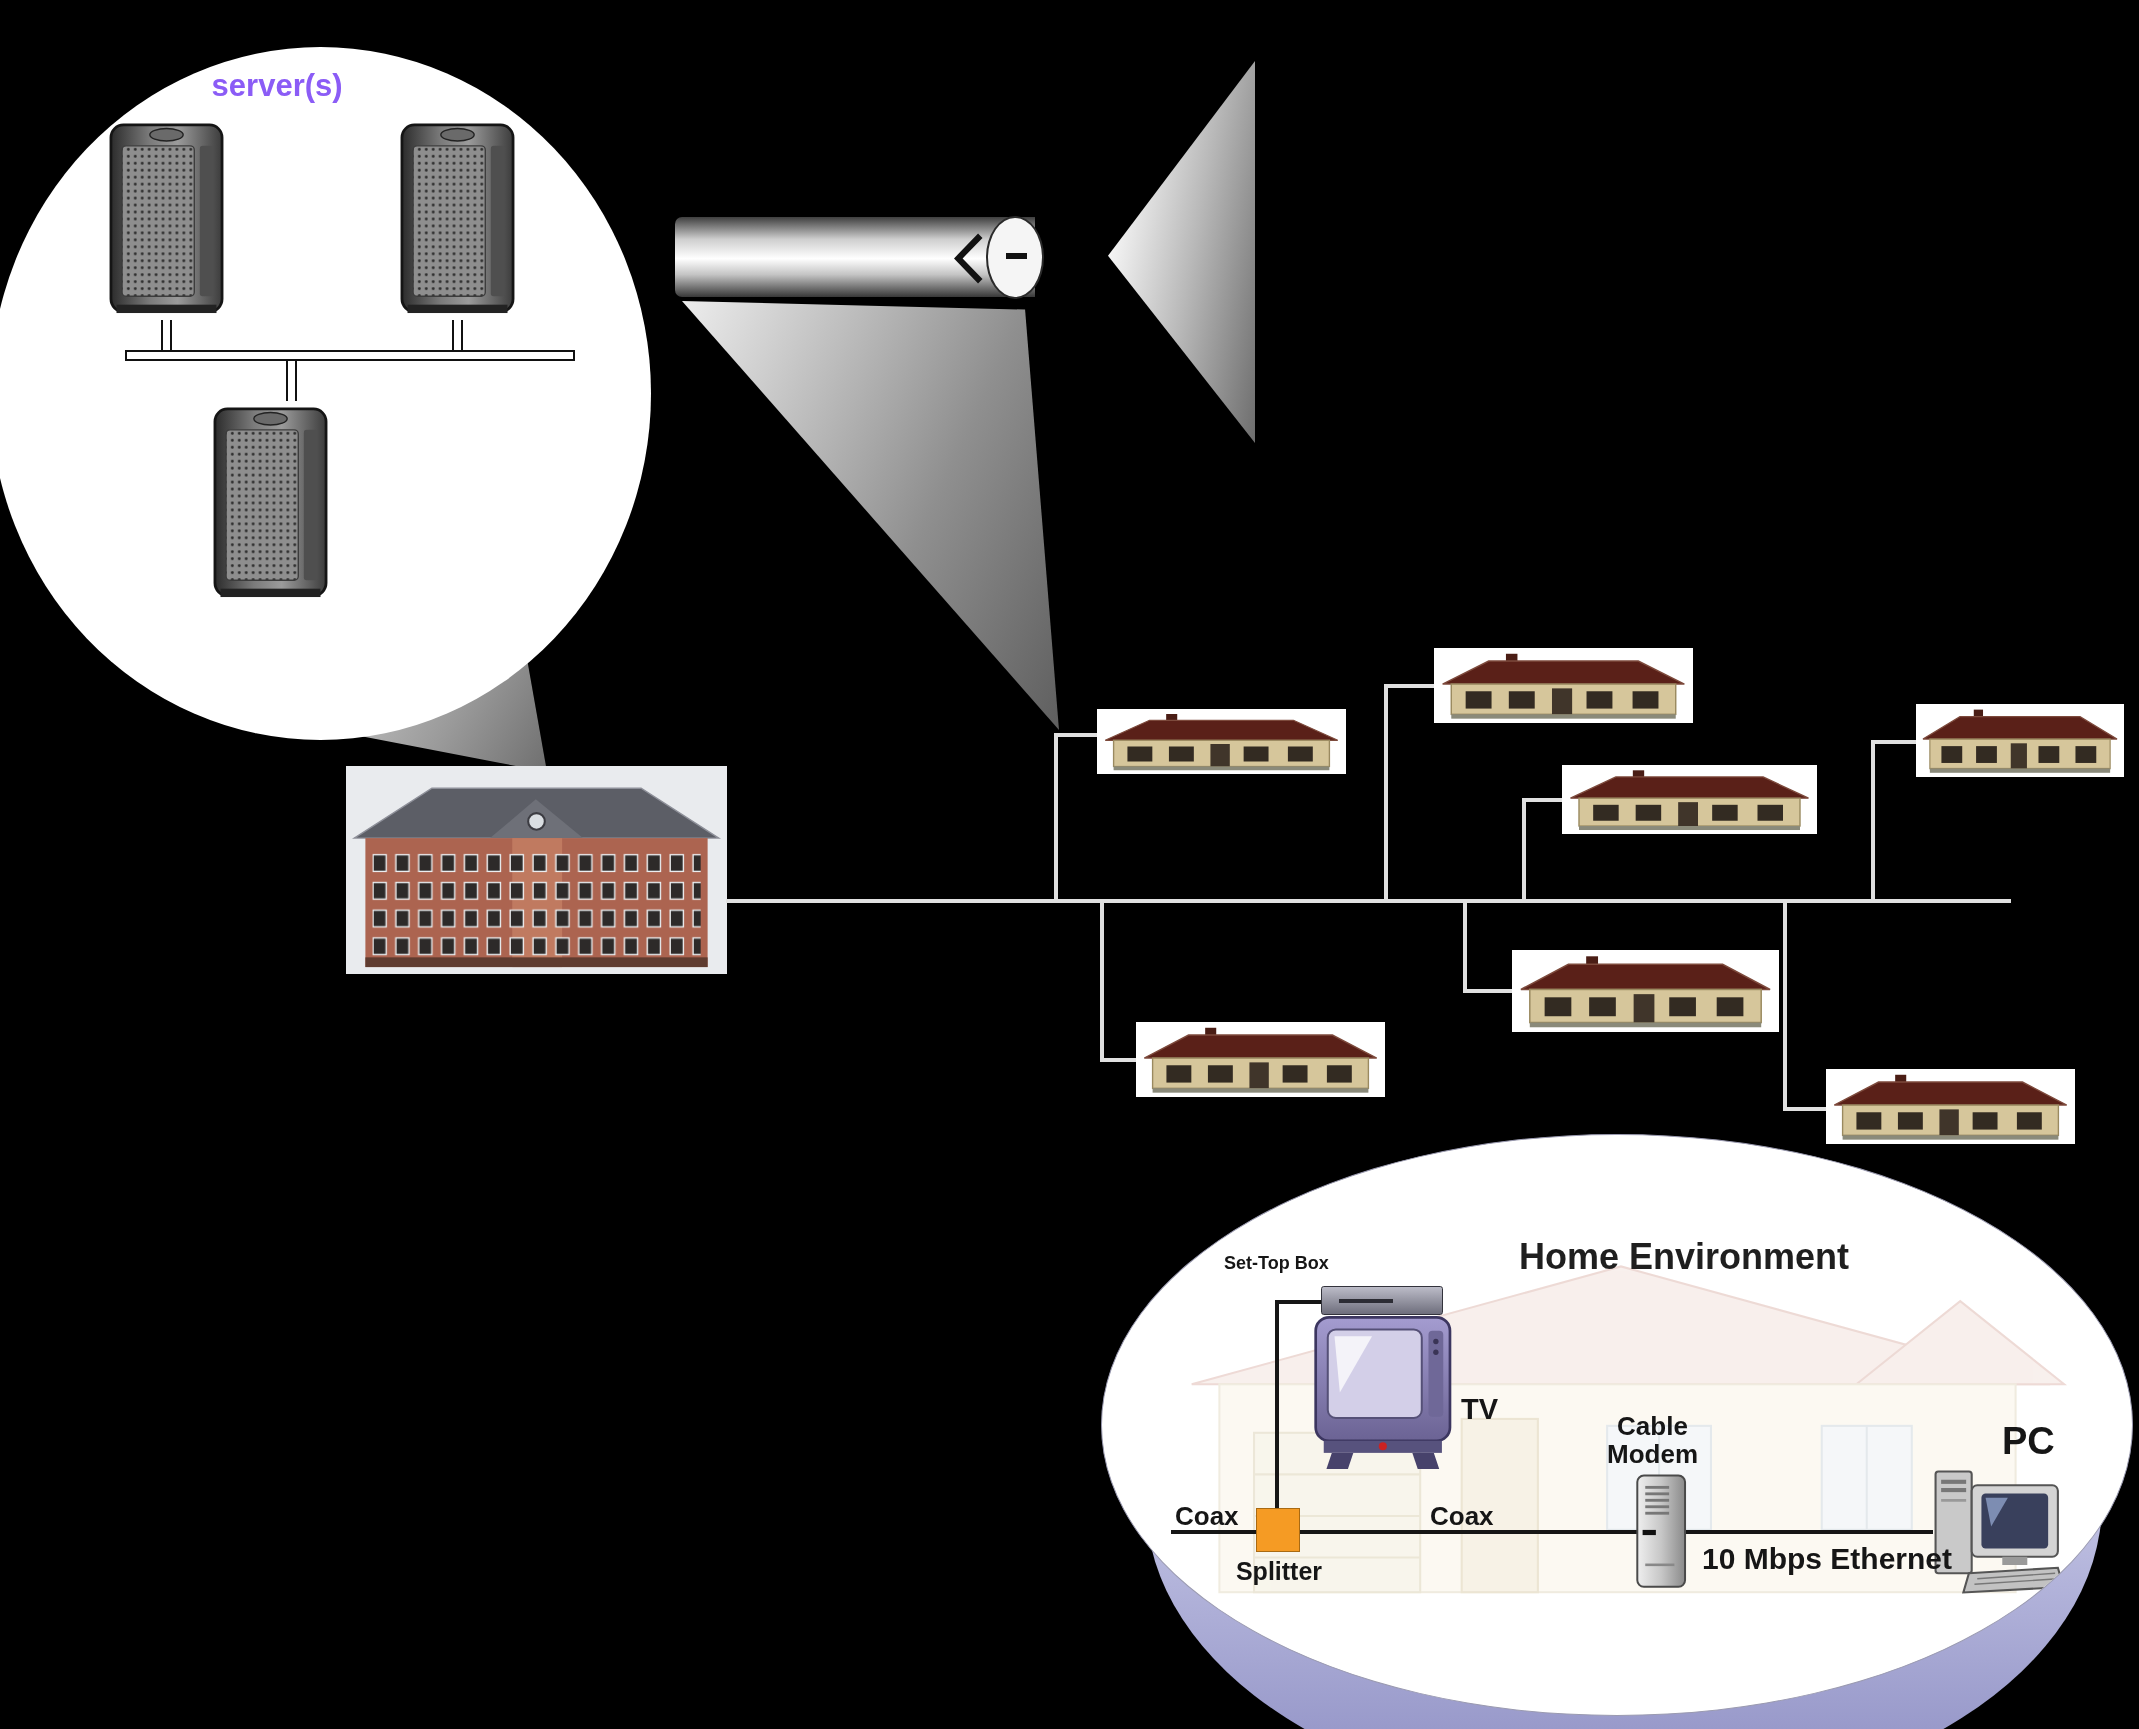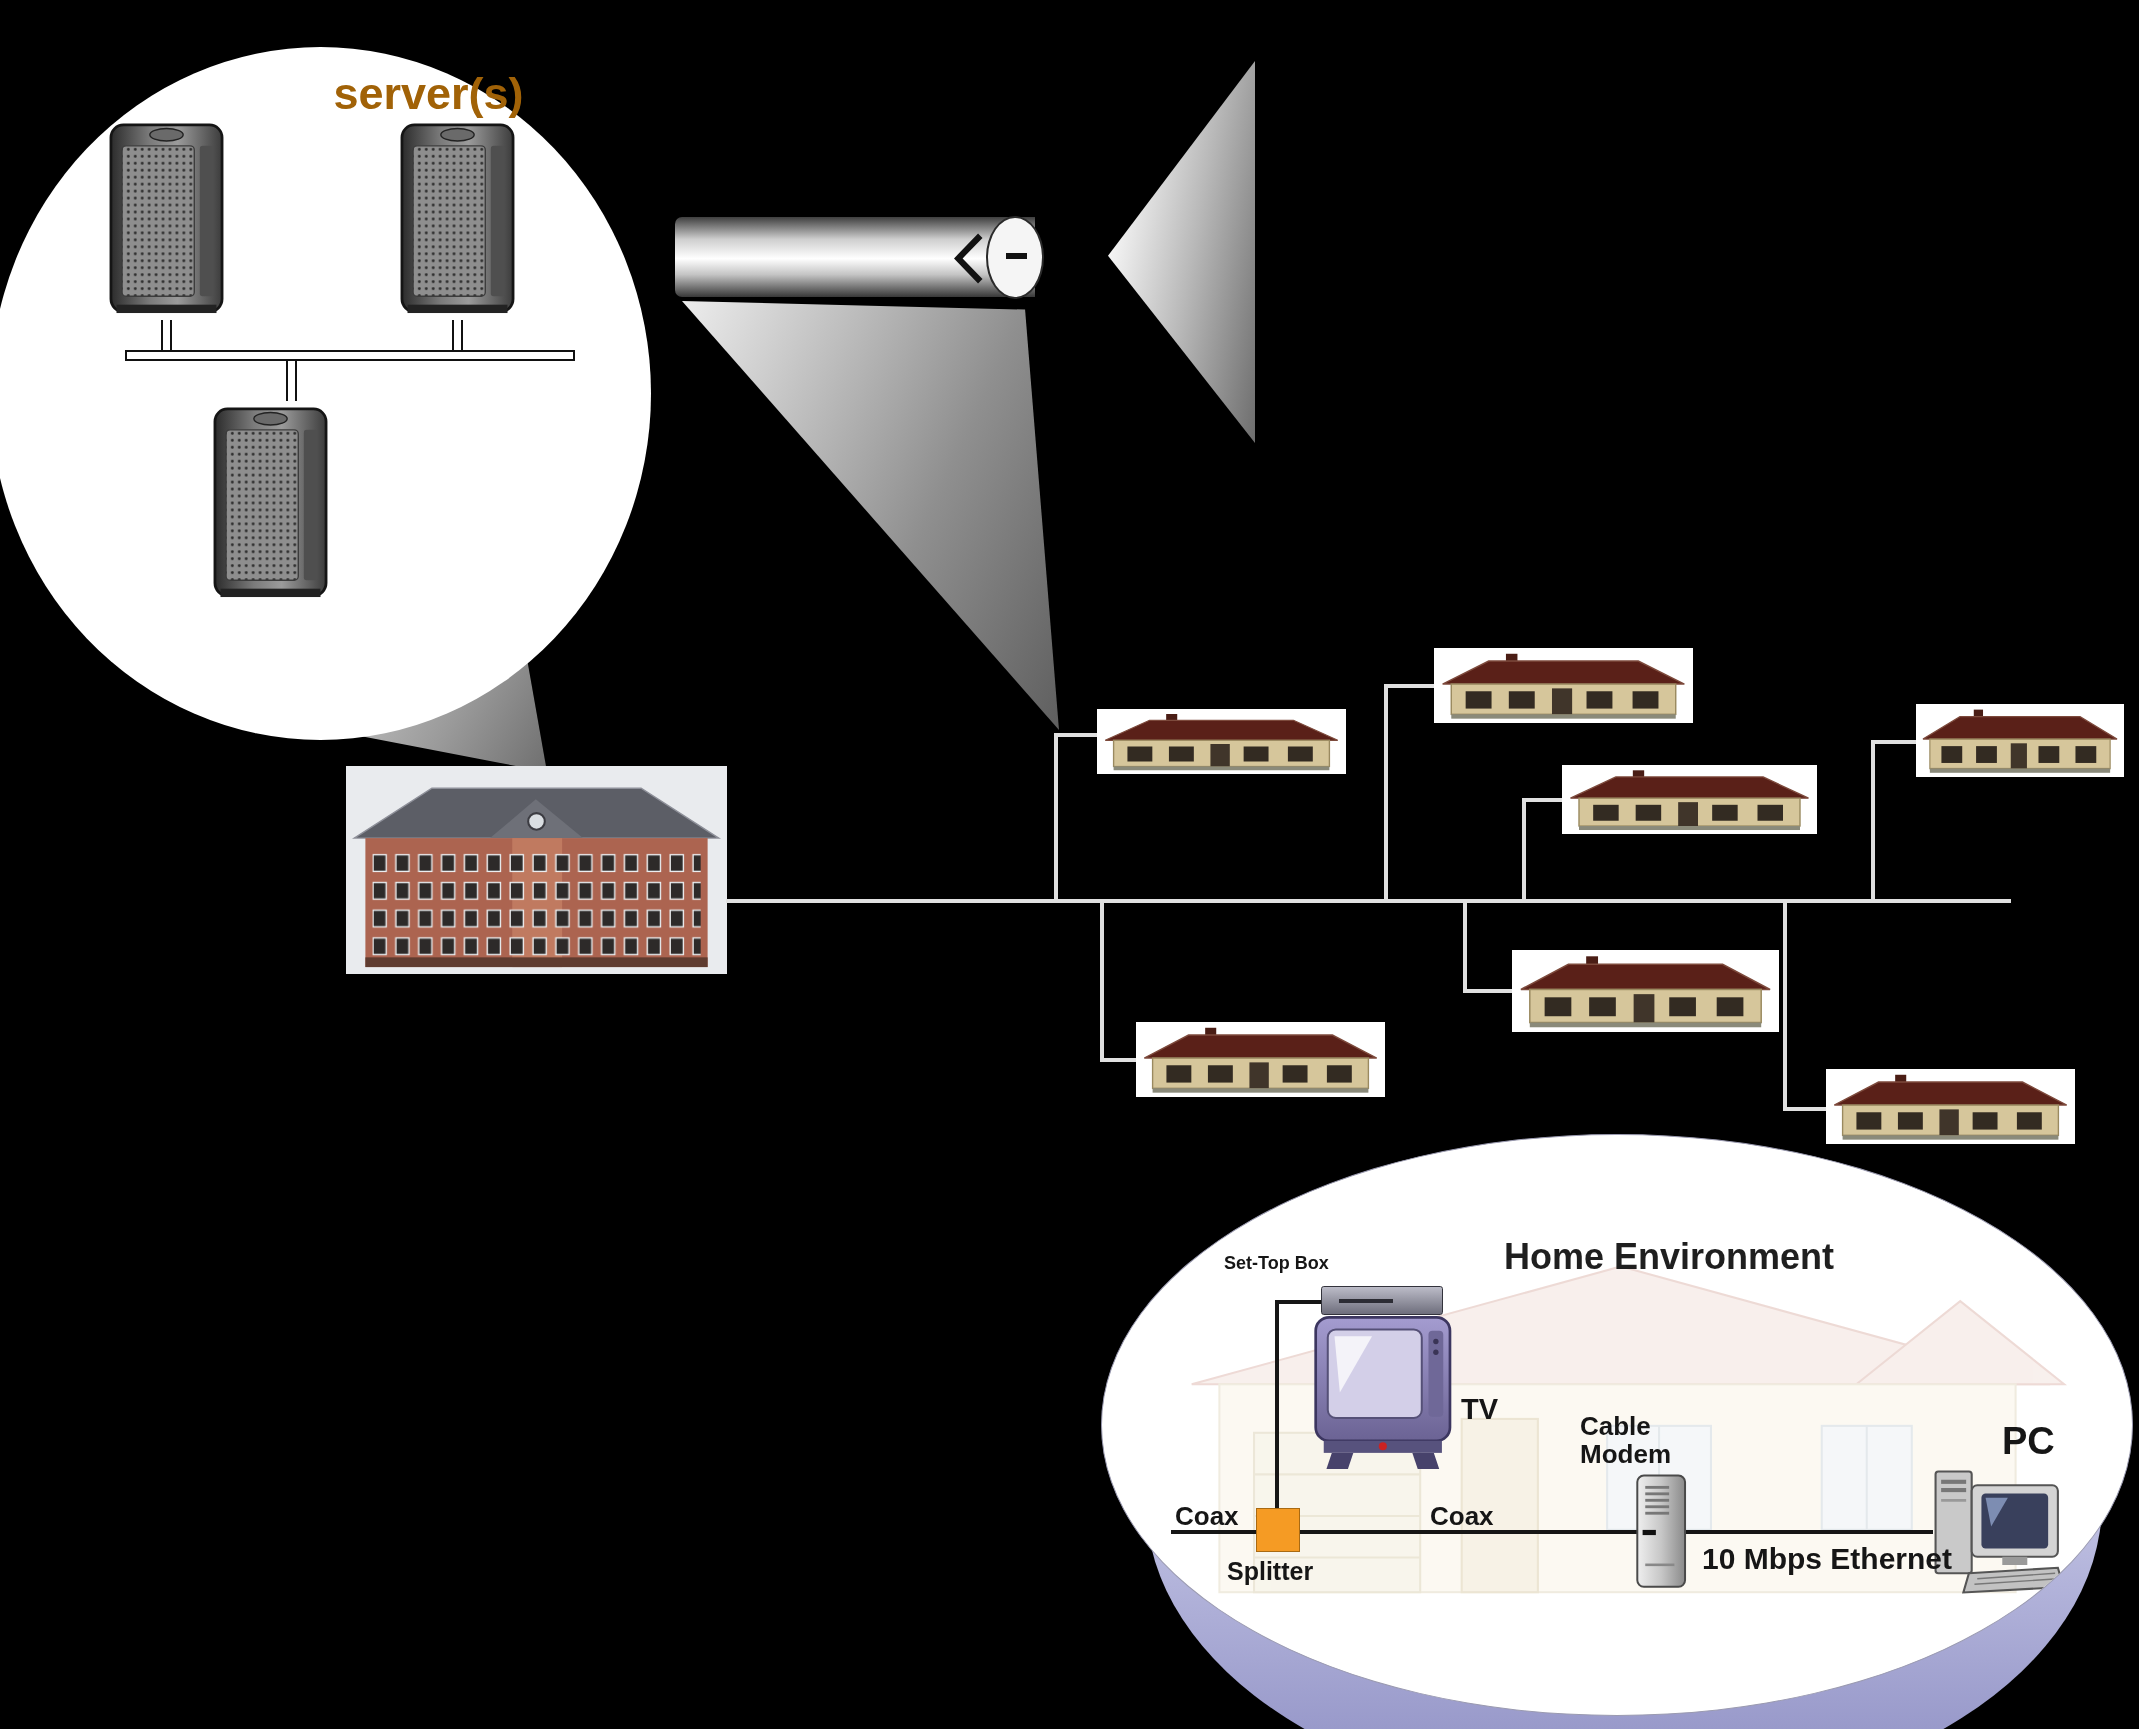--- a/index.html
+++ b/index.html
@@ -4,28 +4,28 @@
 <style>
   * { margin:0; padding:0; box-sizing:border-box; }
   html,body { background:#000; }
   body { font-family:"Liberation Sans", sans-serif; }
   #canvas {
     position:relative; width:2140px; height:1730px;
     background:var(--background, #000); overflow:hidden;
   }
   .abs { position:absolute; }
   .label { font-weight:bold; color:#161616; font-family:"Liberation Sans", sans-serif; white-space:nowrap; }
-  .center { }
+  .center { text-align:center; }
 
   
   .server-bubble {
     left:-10.4px; top:47px; width:661px; height:693px;
     background:var(--bubble-fill, #fff); border-radius:50%; z-index:2;
   }
-  .bubble-title { left:222px; top:21px; width:312px; font-size:45px; text-align:right; color:#a16207; }
+  .bubble-title { left:222px; top:21px; width:312px; font-size:31px; text-align:left; color:#8b5cf6; }
   .tower { z-index:3; }
   .bus-v { width:11px; border-left:2.8px solid #111; border-right:2.8px solid #111; background:transparent; }
   .bus-h { background:#fff; border:2.1px solid #111; }
 
   
   .cone-bubble {
     left:242px; top:582px; width:305px; height:190px; z-index:1;
     clip-path:polygon(0% 69%, 89% 0%, 100% 100%);
     background:linear-gradient(120deg, #f2f2f2 0%, #9a9a9a 70%, #6f6f6f 100%);
   }

